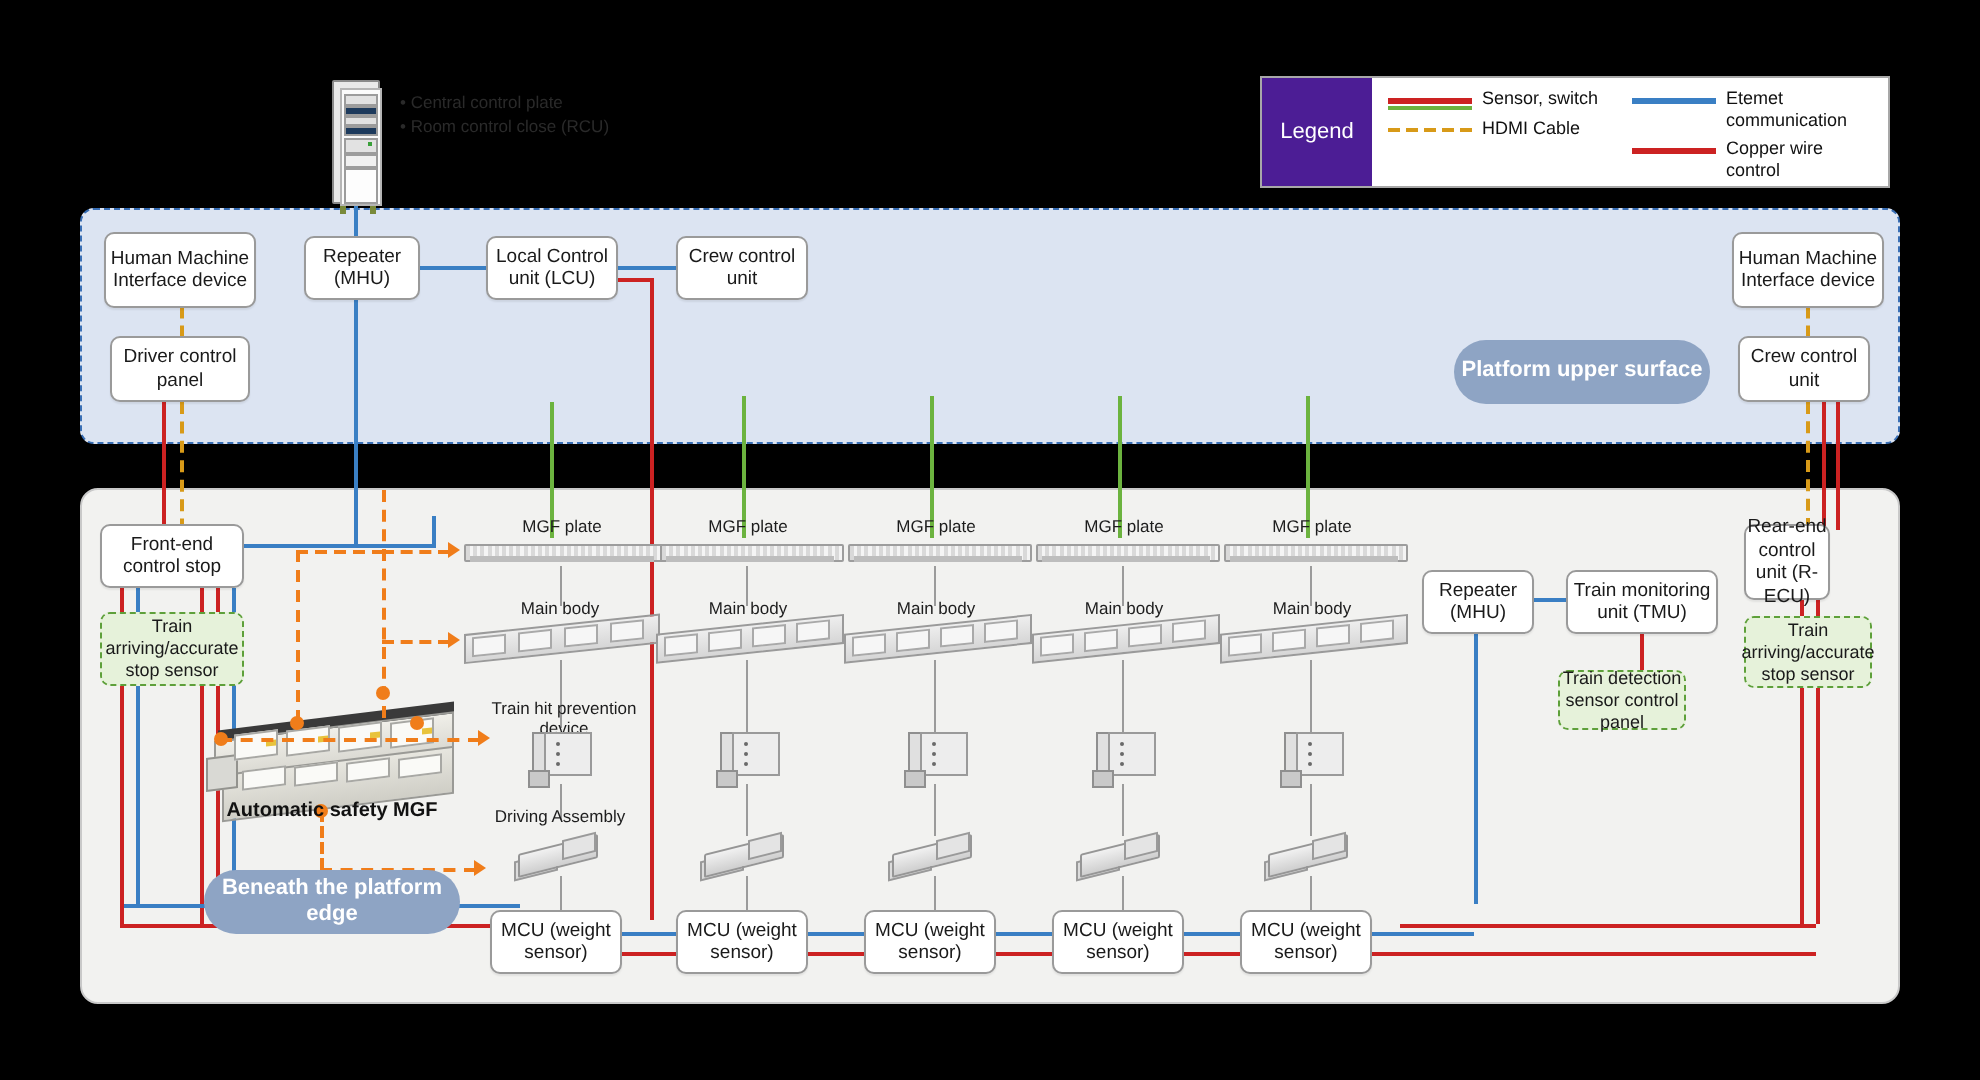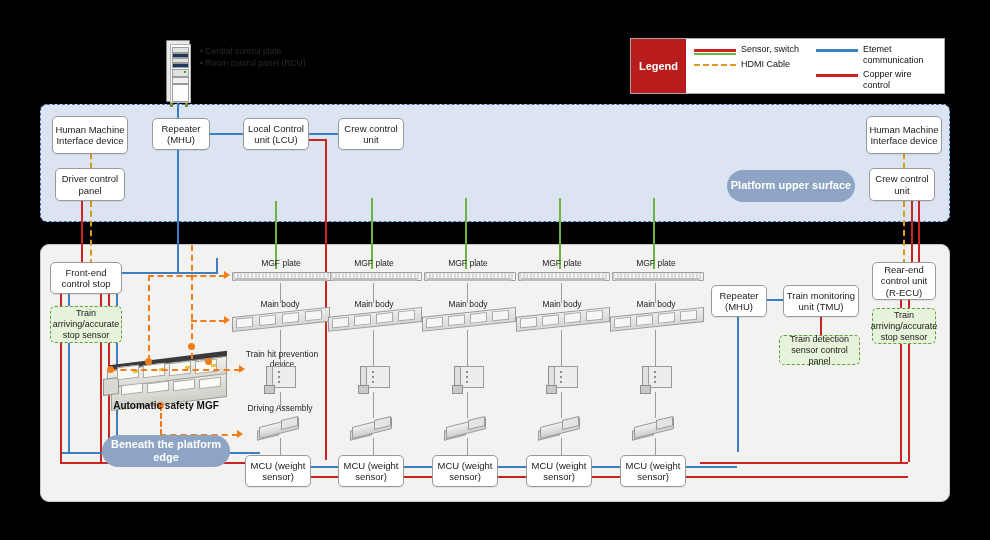--- a/index.html
+++ b/index.html
@@ -46,21 +46,21 @@
   .green-v{background:#6cb33f;width:2.4px;}
   .dash-v{border-left:2px dashed #d89a18;width:0;}
   .orange-v{border-left:2px dashed #f07d1a;width:0;z-index:5;}
   .orange-h{border-top:2px dashed #f07d1a;height:0;z-index:5;}
   .odot{width:7px;height:7px;border-radius:50%;background:#f07d1a;z-index:6;position:absolute;}
   .oarrow{position:absolute;width:0;height:0;border-left:6px solid #f07d1a;
     border-top:4px solid transparent;border-bottom:4px solid transparent;z-index:6;}
 
   
   .legend-wrap{left:630px;top:38px;width:315px;height:56px;background:#fff;border:1px solid #a8a8a8;z-index:9;display:flex;}
-  .legend-title{width:55px;background:#b91c1c;color:#fff;font-weight:bold;font-size:11px;
+  .legend-title{width:55px;background:#4c1d95;color:#fff;font-weight:normal;font-size:11px;
     display:flex;align-items:center;justify-content:center;}
   .legend-body{flex:1;display:flex;padding:5px 6px 0 8px;}
   .legend-col{flex:1;}
   .legend-row{display:flex;align-items:flex-start;margin-bottom:4px;}
   .legend-line{width:42px;margin-top:5px;flex:none;}
   .legend-label{font-size:9px;line-height:10.5px;color:#111;margin-left:5px;}
   .ll-blue{height:2.5px;background:#3a7fc4;}
   .ll-red{height:2.5px;background:#cc2222;}
   .ll-sensor{height:2.5px;background:#cc2222;position:relative;}
   .ll-sensor:after{content:"";position:absolute;left:0;top:3.5px;width:42px;height:2.5px;background:#6cb33f;}
@@ -160,21 +160,21 @@
       <div class="rk" style="top:39px;height:16px;background:#fdfdfd;"></div>
       <div style="position:absolute;left:13px;top:26px;width:2.5px;height:2.5px;background:#3aa03a;"></div>
     </div>
     <div class="rack-legs">
       <div class="rack-leg" style="left:1px;"></div>
       <div class="rack-leg" style="left:16px;"></div>
     </div>
   </div>
   <div class="abs rack-note">
     <div>• Central control plate</div>
-    <div>• Room control panel (RCU)</div>
+    <div>• Room control close (RCU)</div>
   </div>
 
   <div class="abs panel-upper"></div>
 
   <div class="w blue-v" style="left:177px;top:102px;height:26px;"></div>
 
   <div class="abs nbox" style="left:52px;top:116px;width:76px;height:38px;">Human Machine Interface device</div>
   <div class="abs nbox" style="left:55px;top:168px;width:70px;height:33px;">Driver control panel</div>
   <div class="abs nbox" style="left:152px;top:118px;width:58px;height:32px;">Repeater (MHU)</div>
   <div class="abs nbox" style="left:243px;top:118px;width:66px;height:32px;">Local Control unit (LCU)</div>
@@ -203,22 +203,22 @@
   <div class="w red-v" style="left:911px;top:201px;height:64px;"></div>
   <div class="w red-v" style="left:918px;top:201px;height:64px;"></div>
 
   <div class="abs panel-lower"></div>
 
   <div class="abs nbox" style="left:50px;top:262px;width:72px;height:32px;">Front-end control stop</div>
   <div class="abs sbox" style="left:50px;top:306px;width:72px;height:37px;">Train arriving/accurate stop sensor</div>
 
   <div class="abs nbox" style="left:711px;top:285px;width:56px;height:32px;">Repeater (MHU)</div>
   <div class="abs nbox" style="left:783px;top:285px;width:76px;height:32px;">Train monitoring unit (TMU)</div>
-  <div class="abs sbox" style="left:779px;top:335px;width:81px;height:30px;">Train detection sensor control panel</div>
-  <div class="abs nbox" style="left:872px;top:262px;width:64px;height:38px;">Rear-end control unit (R-ECU)</div>
+  <div class="abs sbox" style="left:779px;top:335px;width:64px;height:30px;">Train detection sensor control panel</div>
+  <div class="abs nbox" style="left:872px;top:262px;width:43px;height:38px;">Rear-end control unit (R-ECU)</div>
   <div class="abs sbox" style="left:872px;top:308px;width:64px;height:36px;">Train arriving/accurate stop sensor</div>
 
   <div class="abs pill" style="left:102px;top:435px;width:128px;height:32px;">Beneath the platform edge</div>
 
   <div class="w blue-h" style="left:122px;top:272px;width:96px;"></div>
   <div class="w blue-v" style="left:216px;top:258px;height:16px;"></div>
   <div class="w red-v" style="left:100px;top:294px;height:170px;"></div>
   <div class="w red-v" style="left:108px;top:294px;height:170px;"></div>
   <div class="w blue-v" style="left:116px;top:294px;height:158px;"></div>
   <div class="w red-h" style="left:60px;top:462px;width:200px;"></div>

